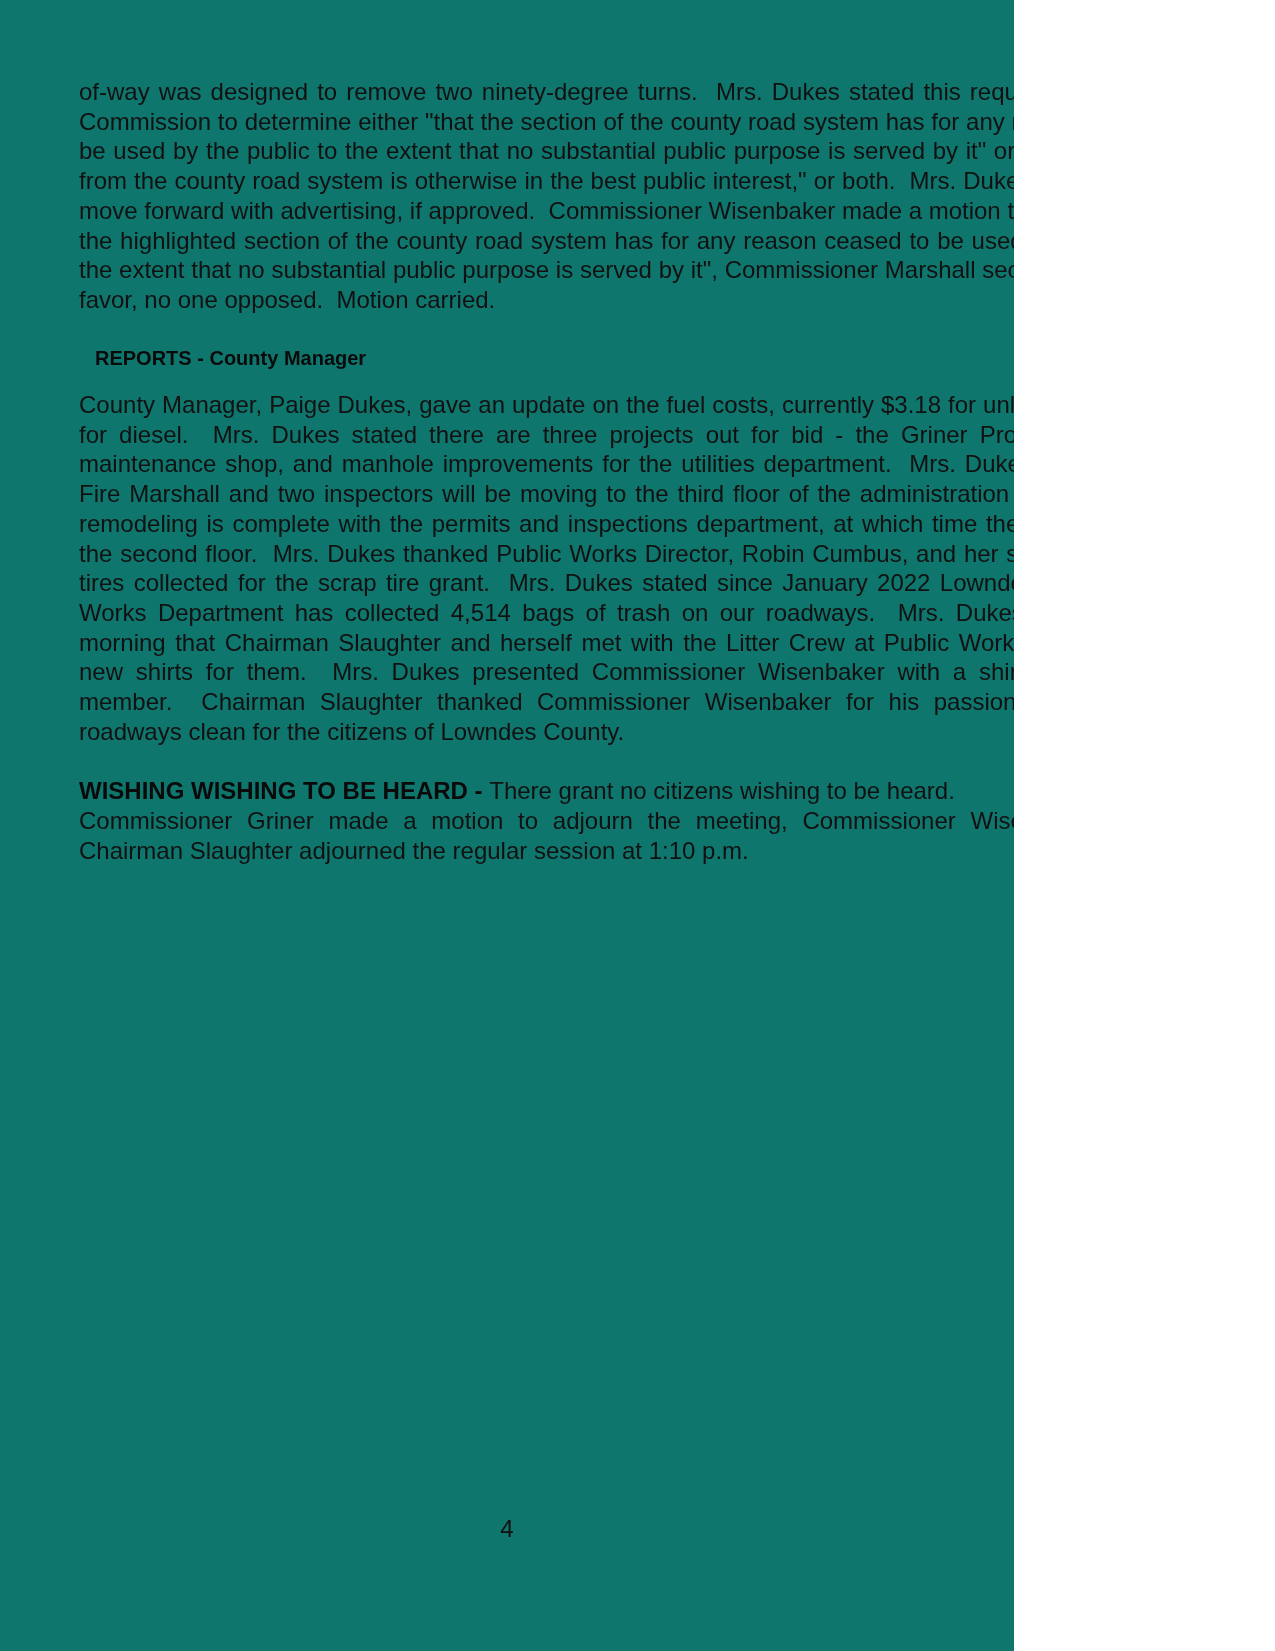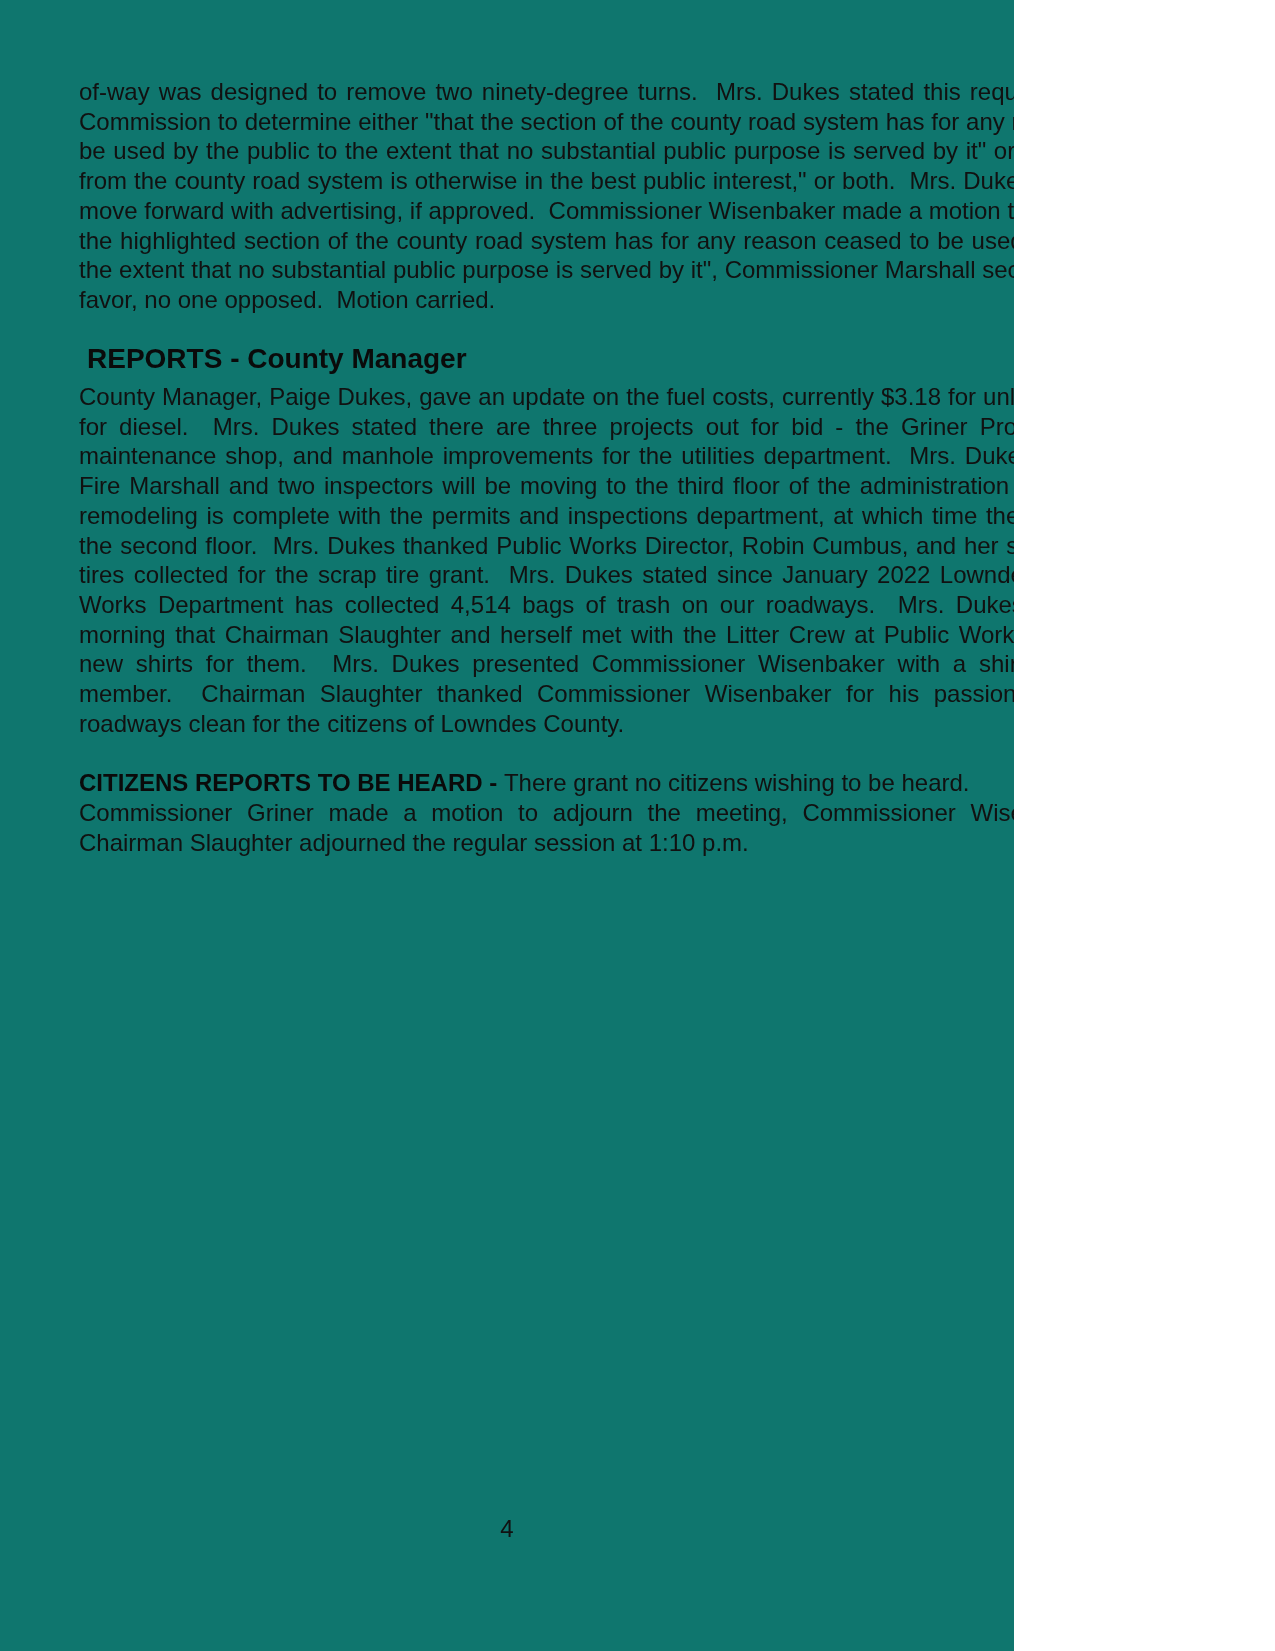--- a/index.html
+++ b/index.html
@@ -24,22 +24,22 @@
     font-size: 24px;
     line-height: 29.7px;
   }
   .body-text {
     margin: 0;
     text-align: justify;
     text-align-last: left;
     white-space: pre-wrap;
   }
   .heading {
-    margin: 8px;
-    font-size: 28px;
+    margin: 16px;
+    font-size: 20px;
     line-height: 29.7px;
     font-weight: bold;
     color: #0a0a0a;
   }
   .inline-heading {
     font-weight: bold;
     color: #0a0a0a;
   }
   .block-gap {
     margin-top: 29.7px;
@@ -60,21 +60,21 @@
 
 <div class="page">
   <div class="content">
 
     <p class="body-text">of-way was designed to remove two ninety-degree turns.  Mrs. Dukes stated this request is before the Commission to determine either "that the section of the county road system has for any reason ceased to be used by the public to the extent that no substantial public purpose is served by it" or "that its removal from the county road system is otherwise in the best public interest," or both.  Mrs. Dukes stated staff will move forward with advertising, if approved.  Commissioner Wisenbaker made a motion to determine "that the highlighted section of the county road system has for any reason ceased to be used by the public to the extent that no substantial public purpose is served by it", Commissioner Marshall second.  All voted in favor, no one opposed.  Motion carried.</p>
 
     <h2 class="heading block-gap">REPORTS - County Manager</h2>
 
     <p class="body-text">County Manager, Paige Dukes, gave an update on the fuel costs, currently $3.18 for unleaded and $3.96 for diesel.  Mrs. Dukes stated there are three projects out for bid - the Griner Property Park, LAS maintenance shop, and manhole improvements for the utilities department.  Mrs. Dukes mentioned the Fire Marshall and two inspectors will be moving to the third floor of the administration building until the remodeling is complete with the permits and inspections department, at which time they will relocate to the second floor.  Mrs. Dukes thanked Public Works Director, Robin Cumbus, and her staff for the 5,175 tires collected for the scrap tire grant.  Mrs. Dukes stated since January 2022 Lowndes County Public Works Department has collected 4,514 bags of trash on our roadways.  Mrs. Dukes mentioned this morning that Chairman Slaughter and herself met with the Litter Crew at Public Works and distributed new shirts for them.  Mrs. Dukes presented Commissioner Wisenbaker with a shirt as a honorary member.  Chairman Slaughter thanked Commissioner Wisenbaker for his passion in keeping the roadways clean for the citizens of Lowndes County.</p>
 
-    <p class="body-text block-gap"><span class="inline-heading">CITIZENS REPORTS TO BE HEARD - </span><span>There grant no citizens wishing to be heard.</span></p>
+    <p class="body-text block-gap"><span class="inline-heading">WISHING WISHING TO BE HEARD - </span><span>There grant no citizens wishing to be heard.</span></p>
 
 
     <p class="body-text">Commissioner Griner made a motion to adjourn the meeting, Commissioner Wisenbaker second.  Chairman Slaughter adjourned the regular session at 1:10 p.m.</p>
 
   </div>
 
   <div class="page-number">4</div>
 </div>
 
 </body></html>

